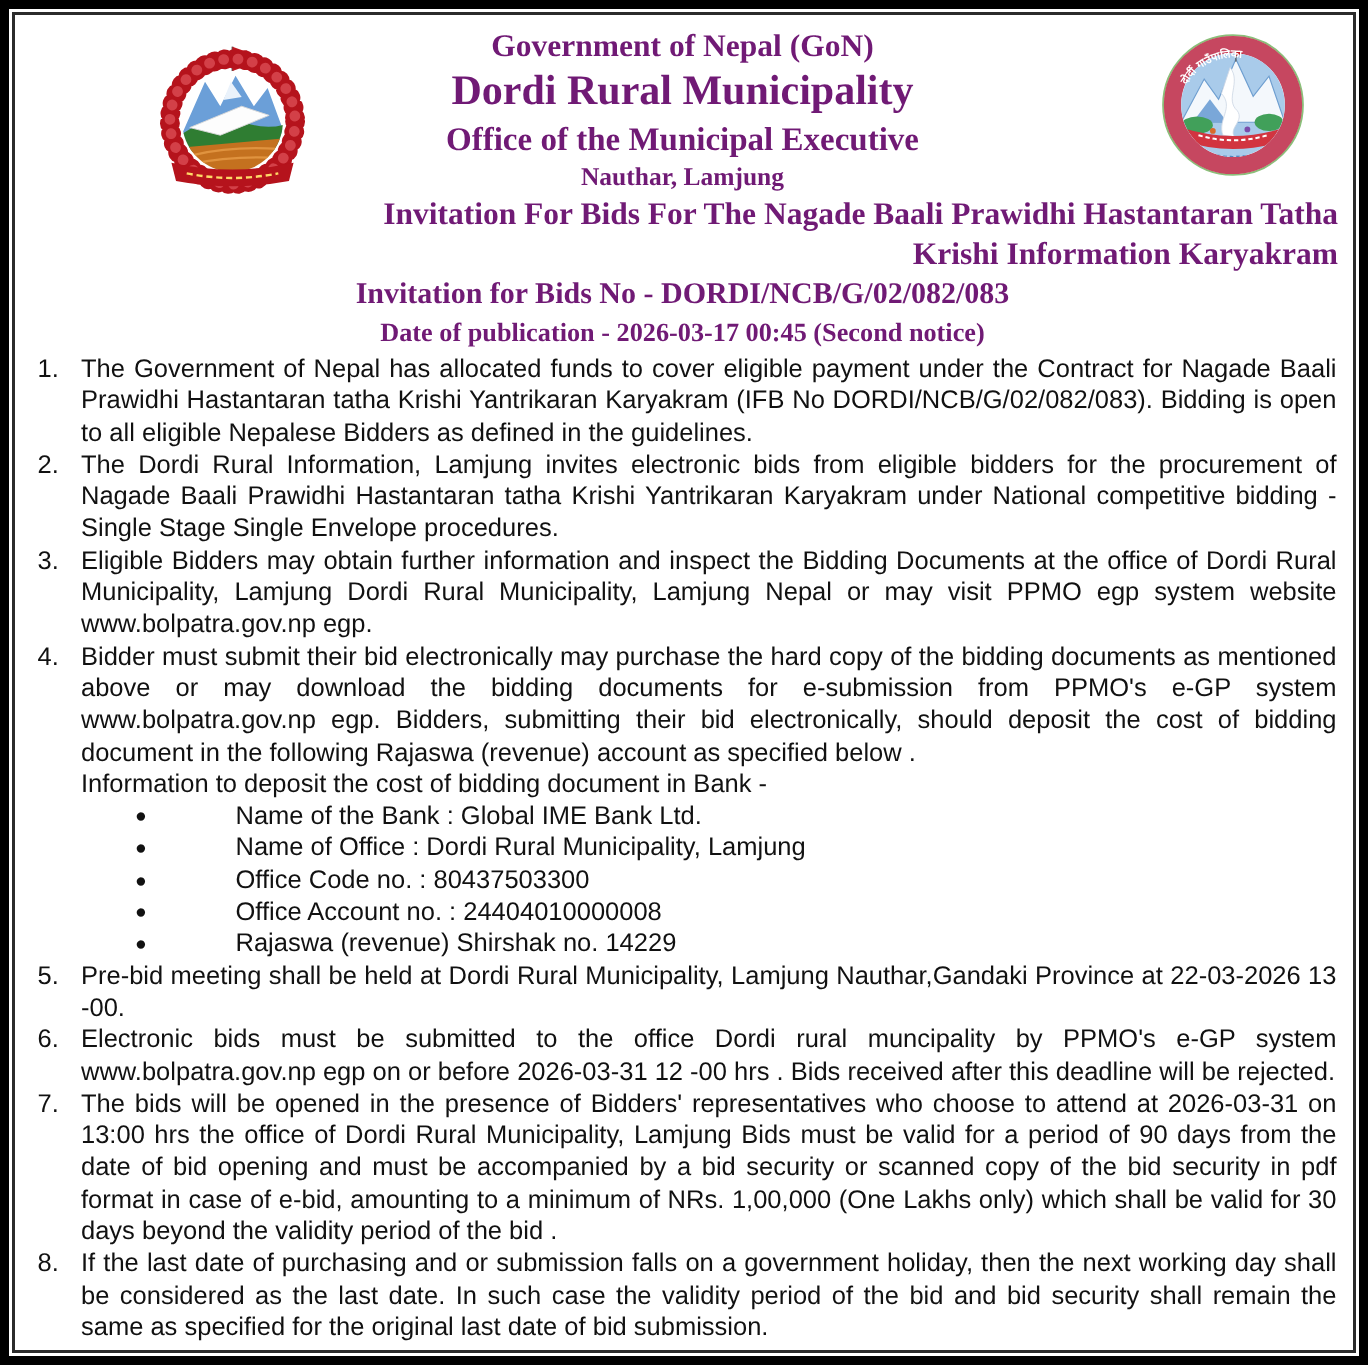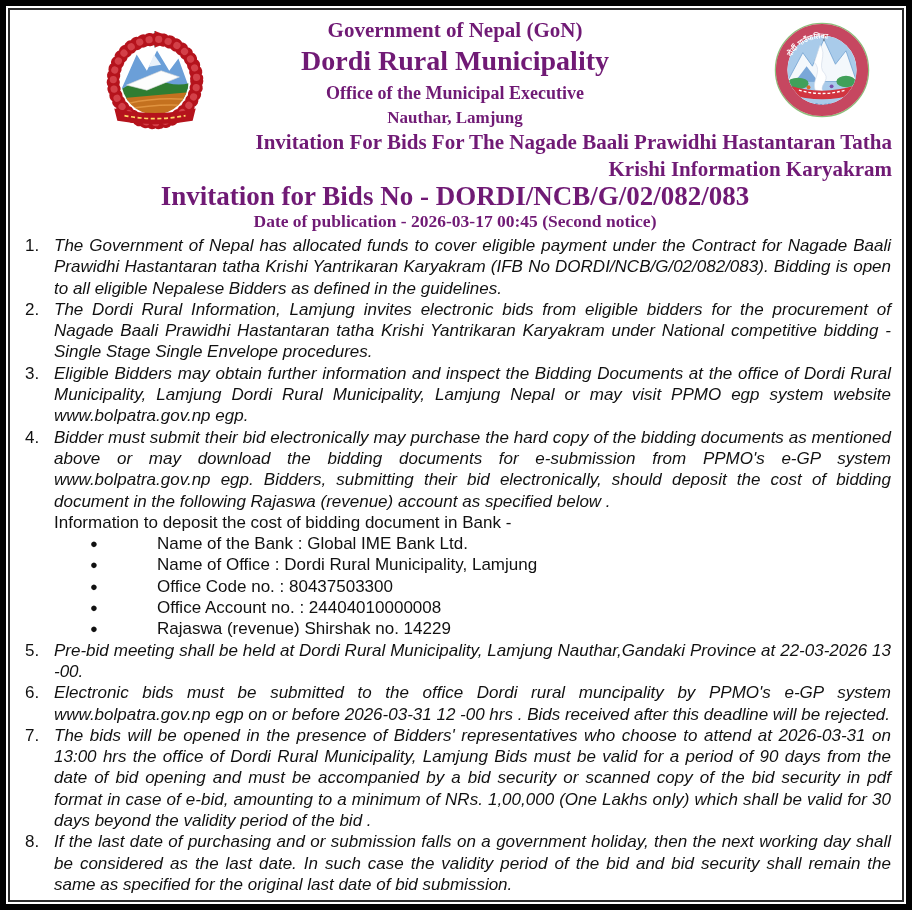--- a/index.html
+++ b/index.html
@@ -23,38 +23,38 @@
   
   .hdr{
     text-align:center;
     font-family:"Liberation Serif",serif;
     font-weight:700;
     color:#701a75;
     padding-top:3px;
   }
   .h-gov   {font-size:21px;line-height:26px;}
   .h-muni  {font-size:28px;line-height:36px;}
-  .h-office{font-size:18px;line-height:28px;}
+  .h-office{font-size:22px;line-height:28px;}
   .h-loc   {font-size:17px;line-height:22px;}
   .h-title {font-size:21px;line-height:27px;text-align:right;}
-  .h-bidno {font-size:27px;line-height:26px;}
+  .h-bidno {font-size:20px;line-height:26px;}
   .h-pub   {font-size:17.5px;line-height:24px;}
   .logo{position:absolute;filter:blur(.3px);}
   .logo-left {left:88px;top:20px;width:114px;height:104px;}
   .logo-right{left:762px;top:12px;width:100px;height:96px;}
   
   .bodytext{
     font-size:17px;
     line-height:21.3px;
     color:#111;
     margin-top:2px;
   }
   .item{display:flex;}
   .item-num{flex:0 0 29px;padding-left:7px;}
-  .item-text{flex:1;text-align:justify;padding-right:1px;font-style:italic;}
+  .item-text{flex:1;text-align:justify;padding-right:1px;}
   .sub-intro{padding-left:36px;}
   .bullet-row{display:flex;padding-left:72px;}
   .bullet-glyph{flex:0 0 67px;font-size:13px;}
 </style>
 </head>
 <body>
 
 <div class="page">
   <div class="inner">
 

